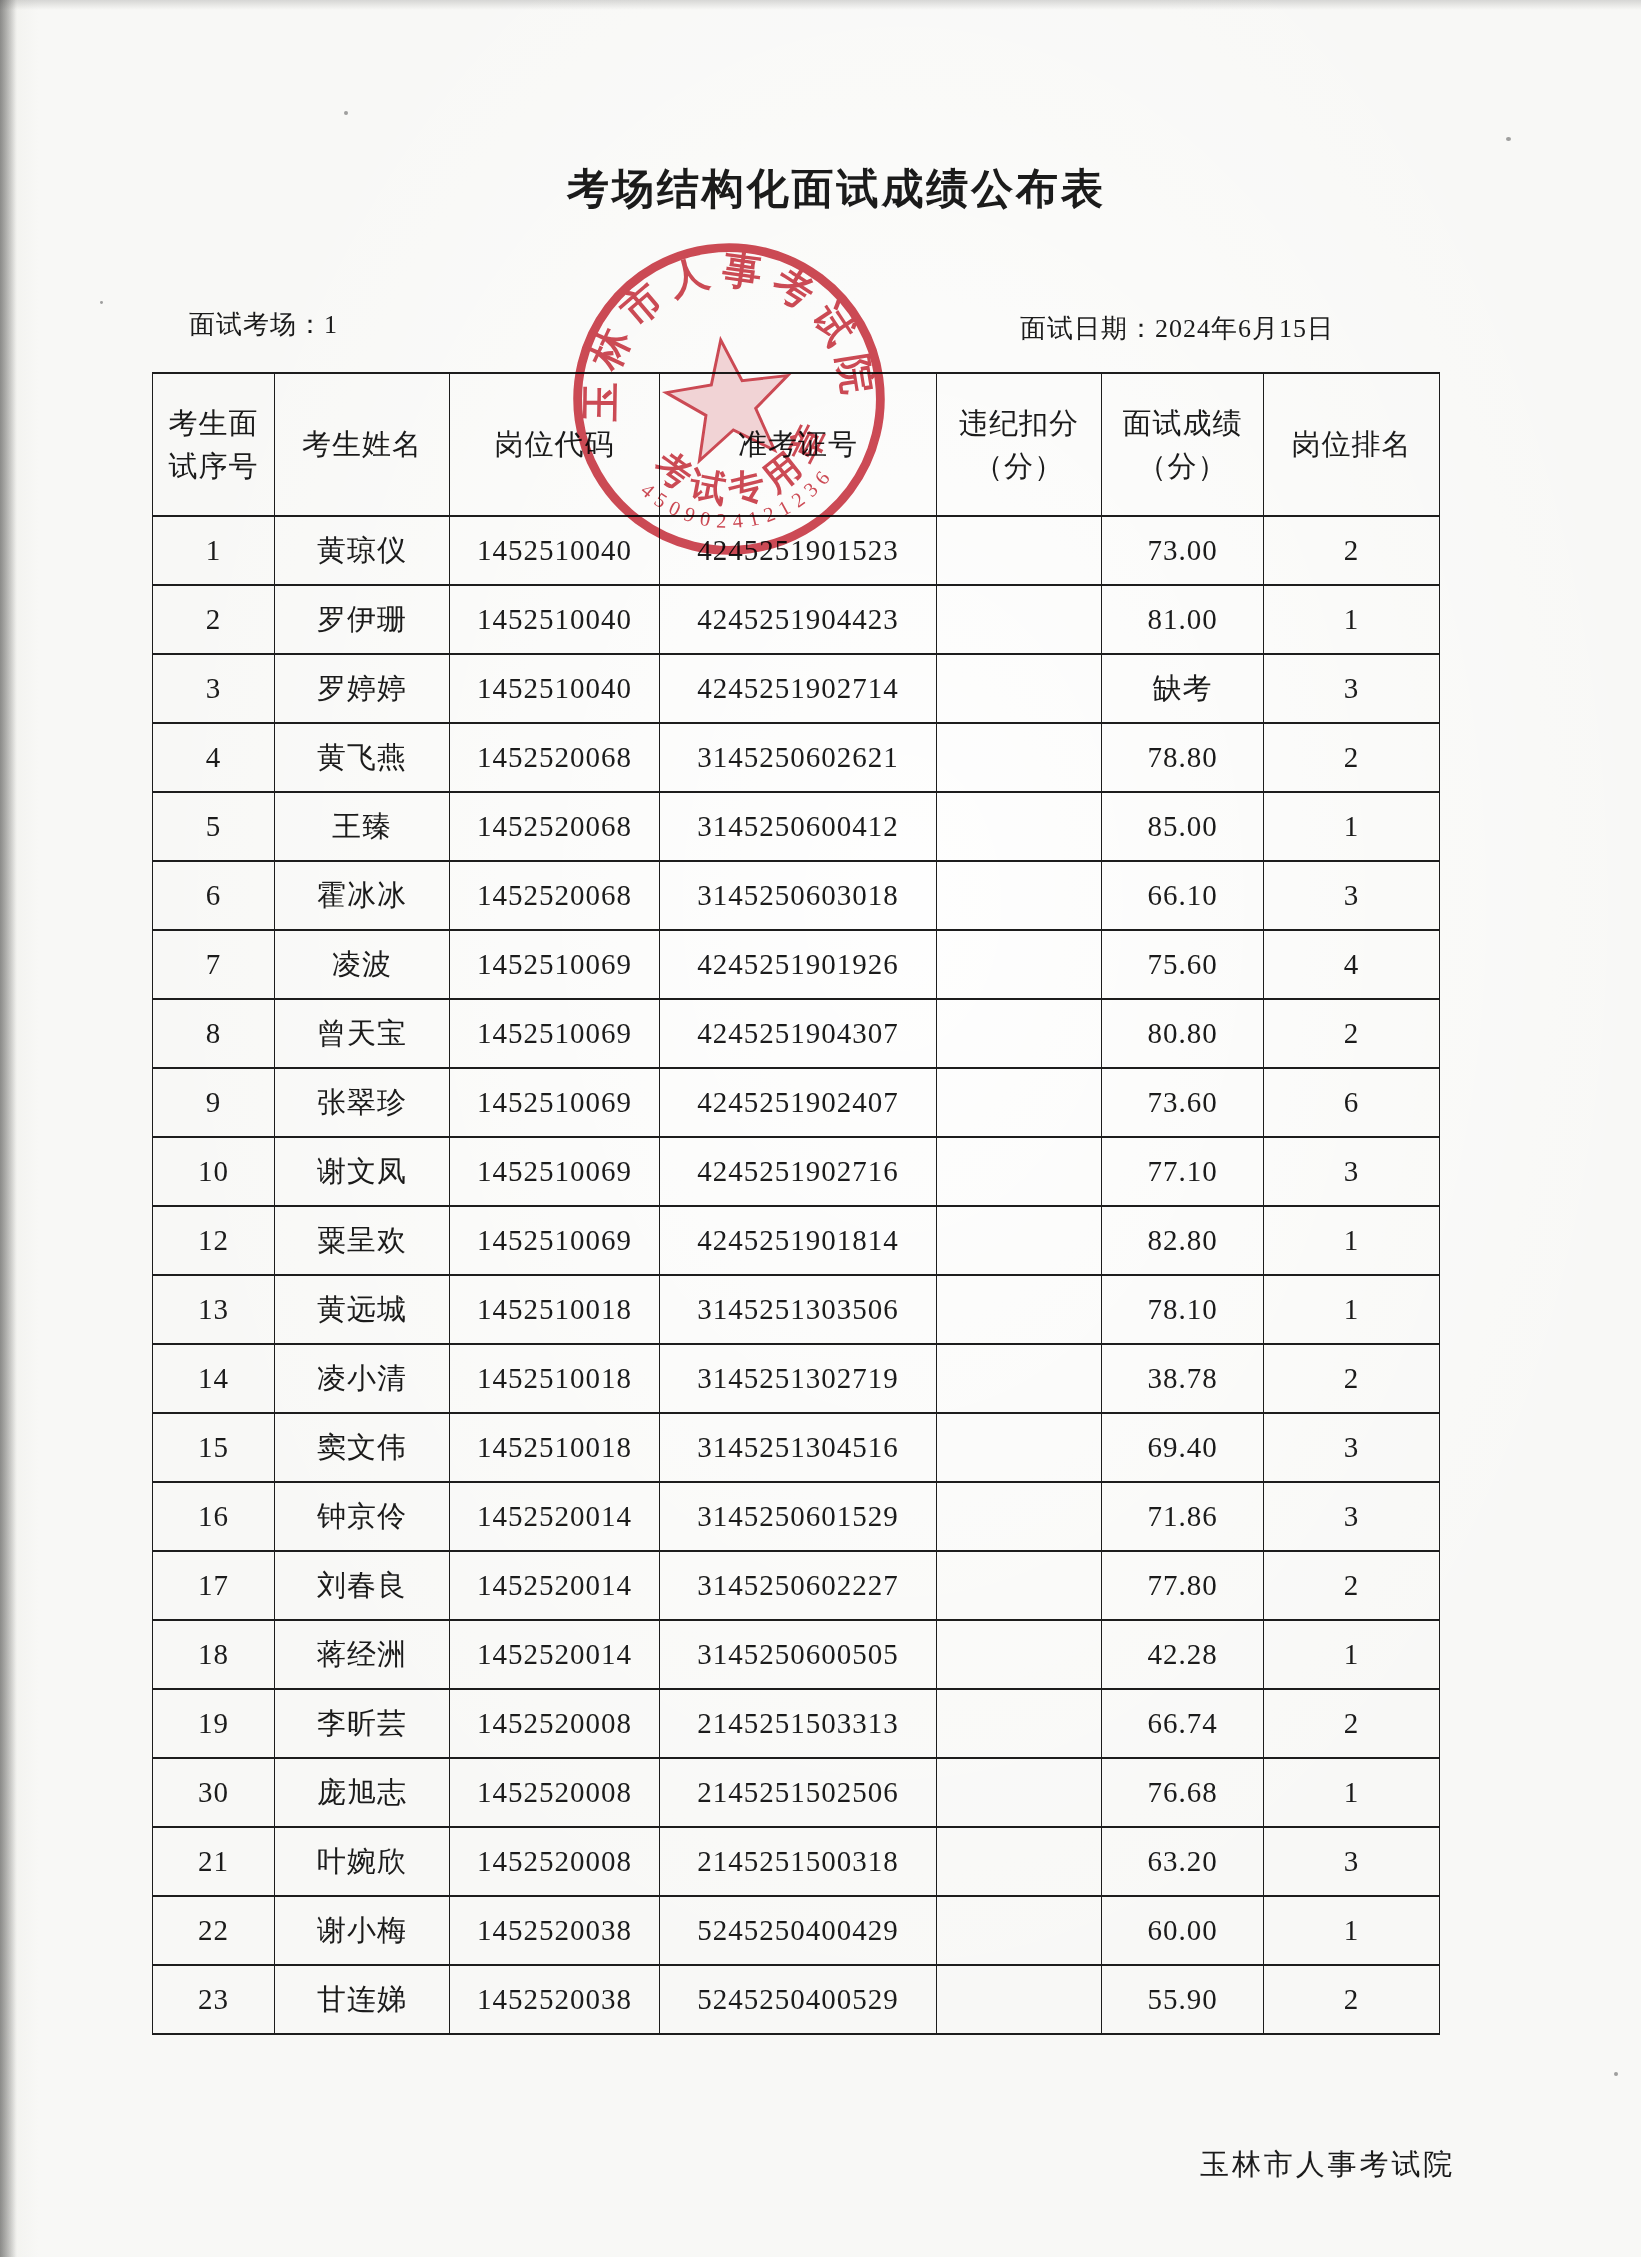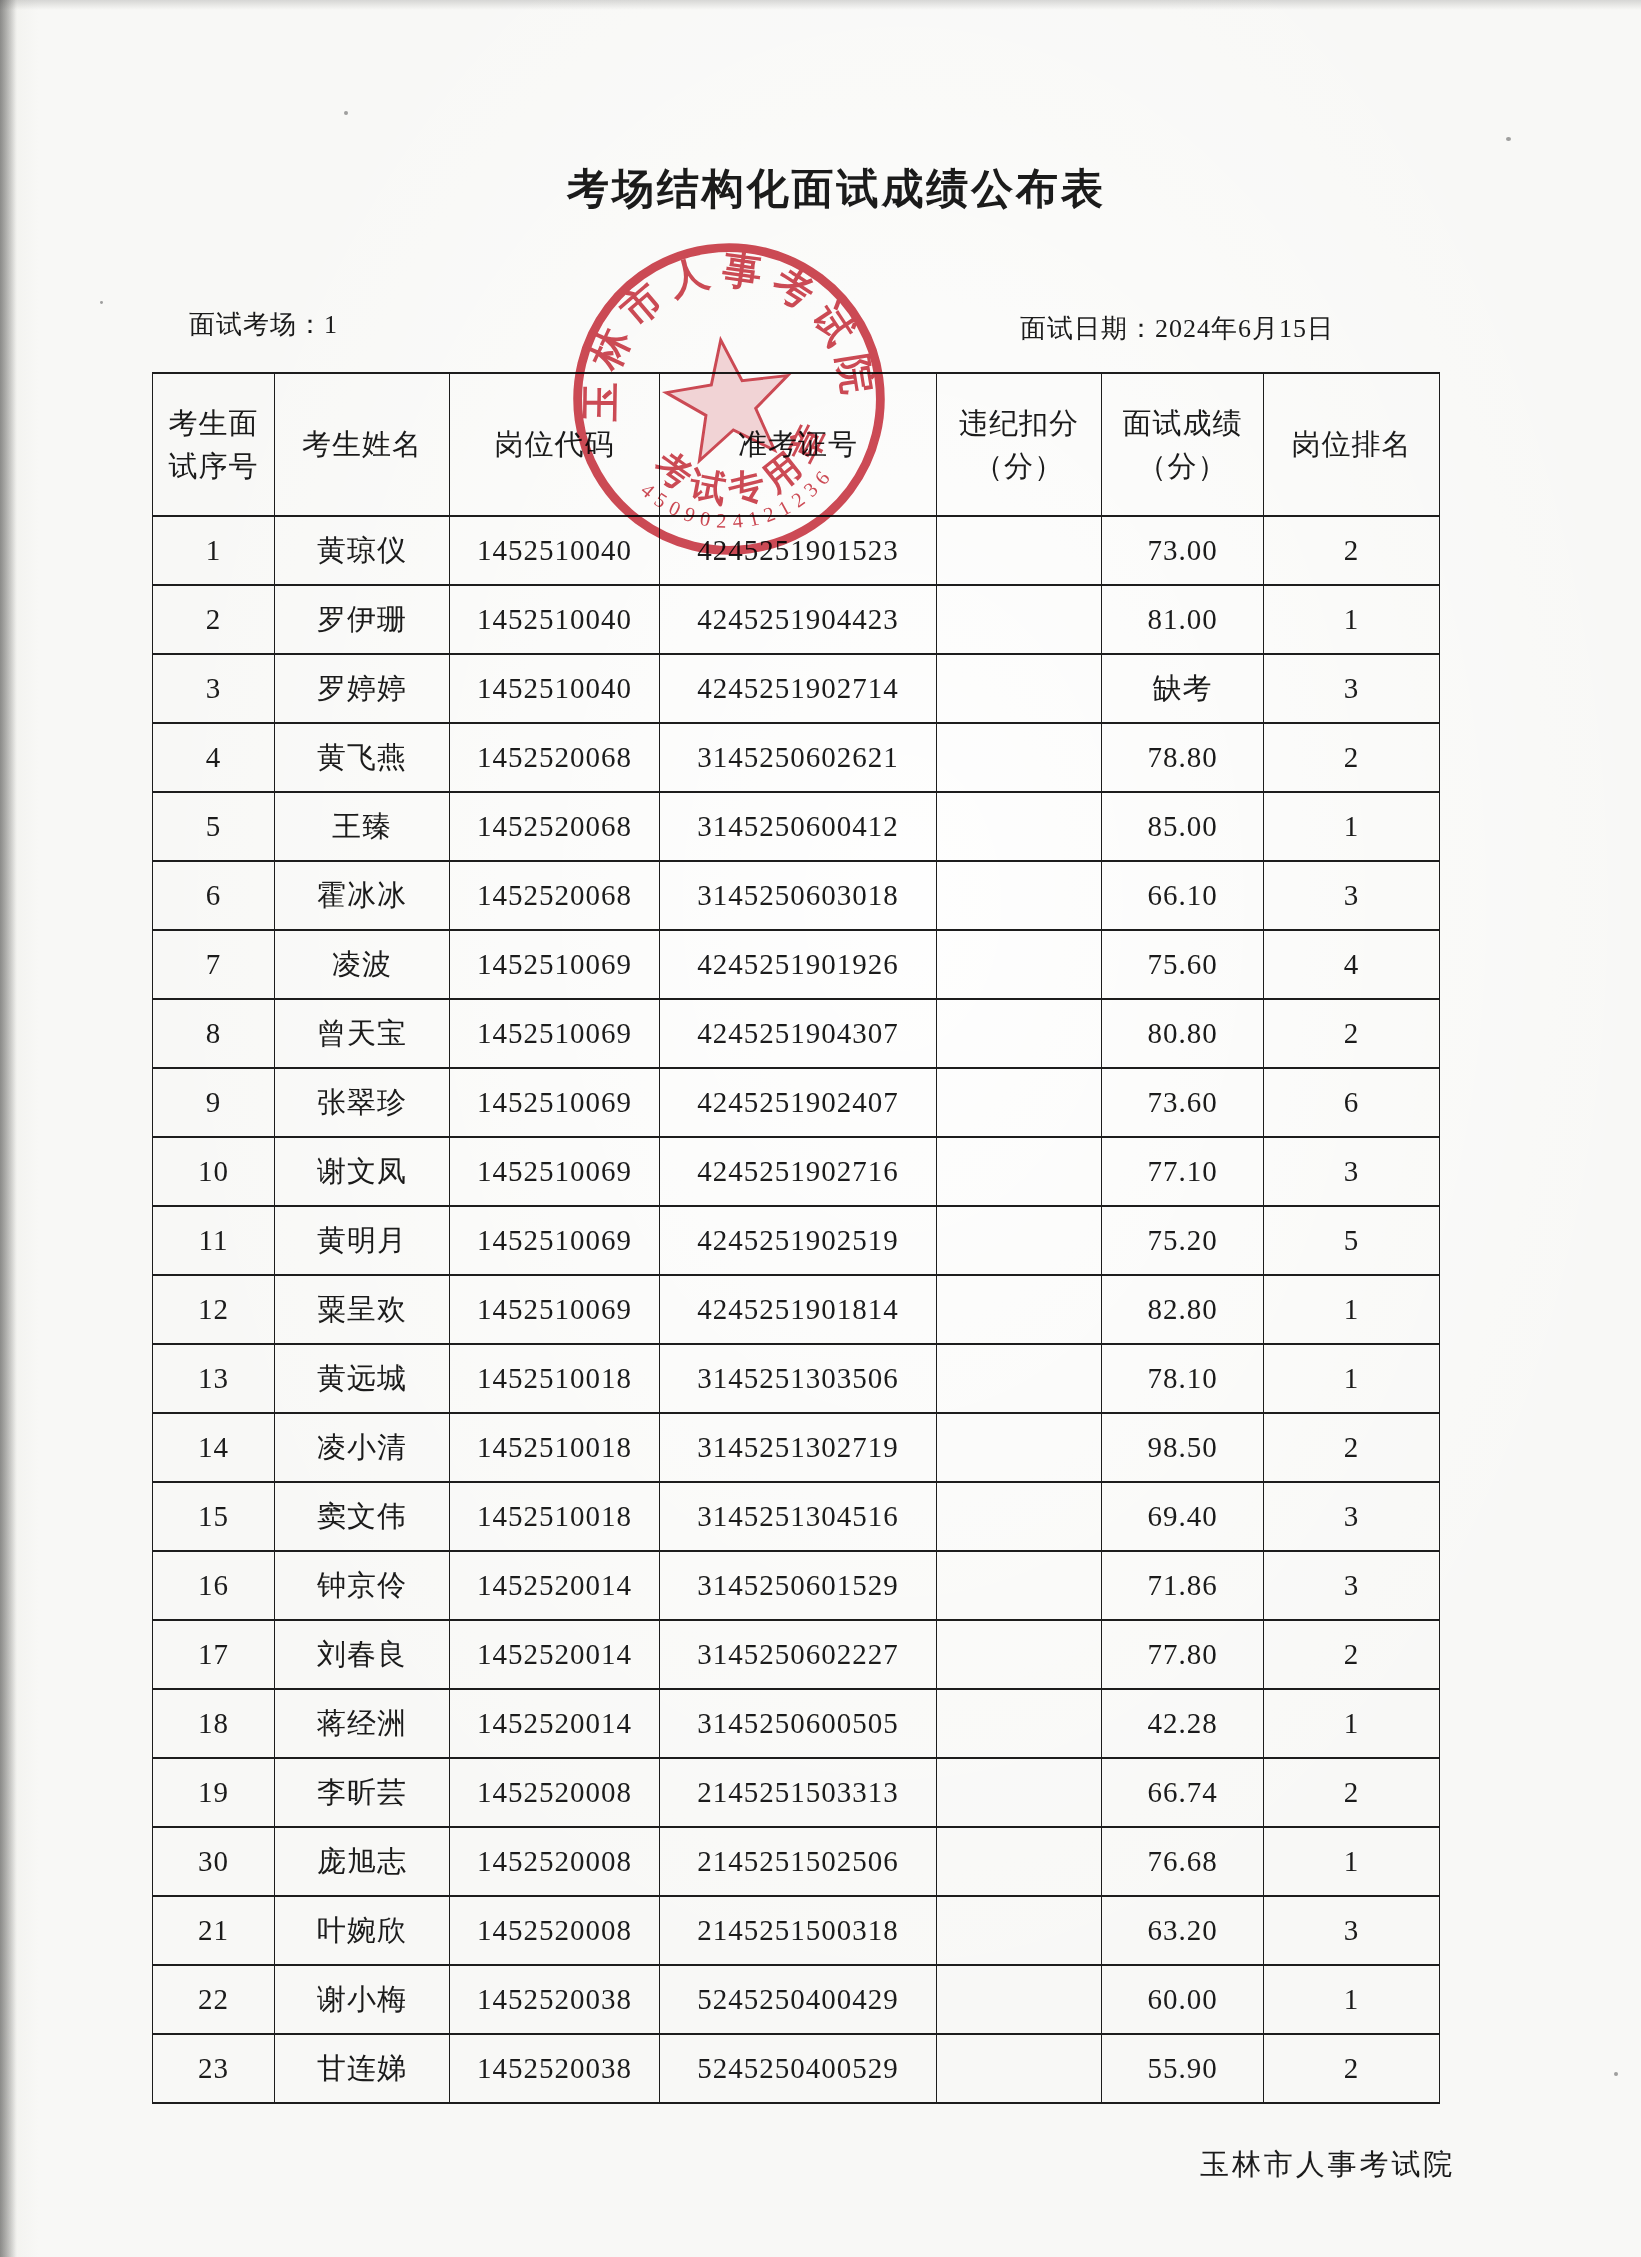--- a/index.html
+++ b/index.html
@@ -203,29 +203,20 @@
       <tr>
         <td>10</td>
         <td>谢文凤</td>
         <td>1452510069</td>
         <td>4245251902716</td>
         <td></td>
         <td>77.10</td>
         <td>3</td>
       </tr>
       <tr>
-        <td>11</td>
-        <td>黄明月</td>
-        <td>1452510069</td>
-        <td>4245251902519</td>
-        <td></td>
-        <td>75.20</td>
-        <td>5</td>
-      </tr>
-      <tr>
         <td>12</td>
         <td>粟呈欢</td>
         <td>1452510069</td>
         <td>4245251901814</td>
         <td></td>
         <td>82.80</td>
         <td>1</td>
       </tr>
       <tr>
         <td>13</td>
@@ -235,21 +226,21 @@
         <td></td>
         <td>78.10</td>
         <td>1</td>
       </tr>
       <tr>
         <td>14</td>
         <td>凌小清</td>
         <td>1452510018</td>
         <td>3145251302719</td>
         <td></td>
-        <td>98.50</td>
+        <td>38.78</td>
         <td>2</td>
       </tr>
       <tr>
         <td>15</td>
         <td>窦文伟</td>
         <td>1452510018</td>
         <td>3145251304516</td>
         <td></td>
         <td>69.40</td>
         <td>3</td>

